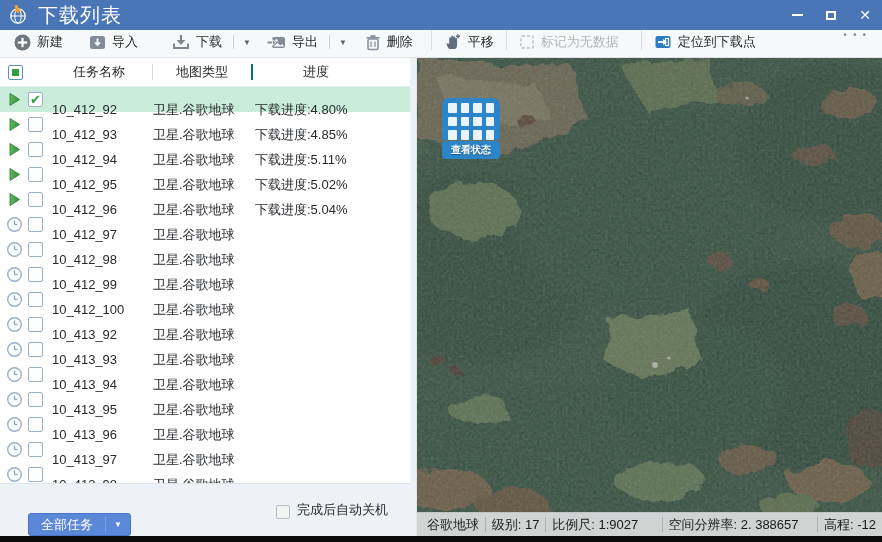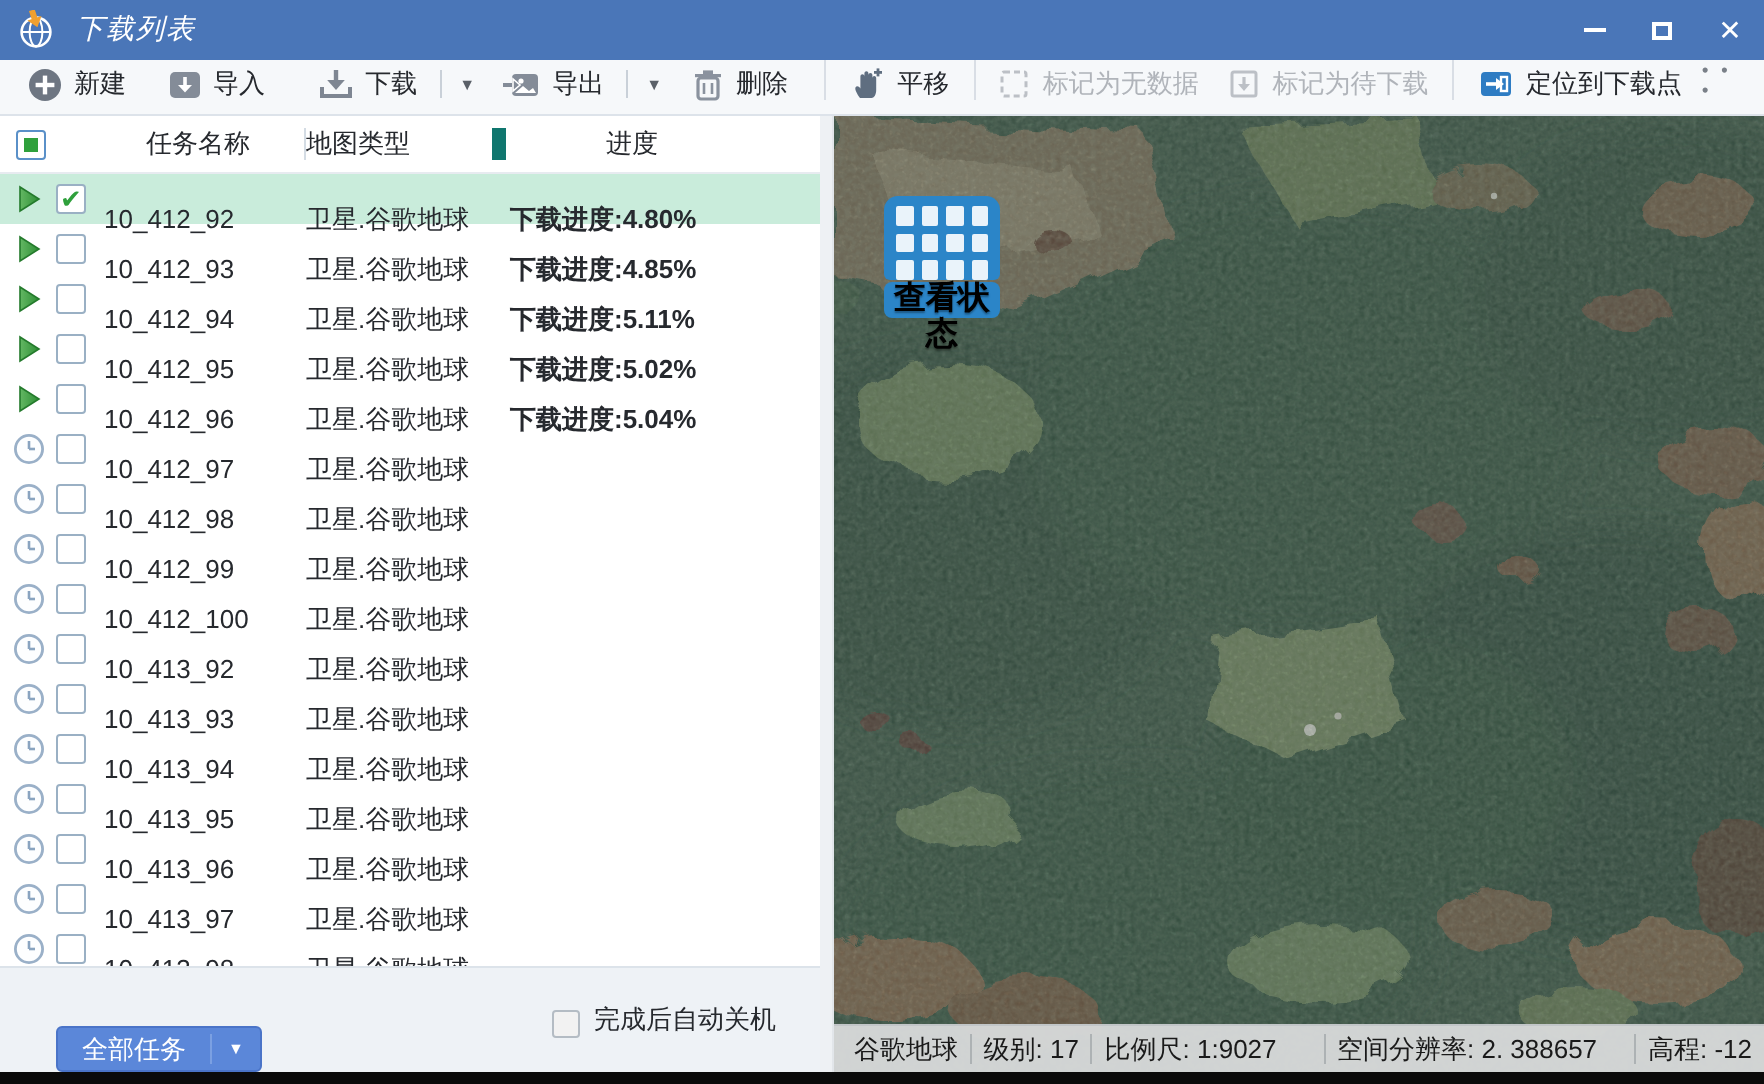--- a/index.html
+++ b/index.html
@@ -4,21 +4,21 @@
 <style>
   * { margin:0; padding:0; box-sizing:border-box; }
   html,body { width:882px; height:542px; }
   body { font-family:"Liberation Sans","DejaVu Sans",sans-serif; font-size:13px; color:#26292e; background:#000; }
   .window { width:882px; height:542px; display:flex; flex-direction:column; background:#fff;
             box-shadow: inset 1px 0 #4a76b8, inset -1px 0 #4a76b8; position:relative; }
 
   
   .titlebar { height:30px; background:#4a76b8; display:flex; align-items:center; color:#fff; flex:0 0 30px; }
   .app-icon { width:20px; height:20px; margin:0 10px 0 8px; position:relative; }
-  .app-title { font-size:14px; letter-spacing:1px;font-style:italic; }
+  .app-title { font-size:20px; letter-spacing:1px; }
   .win-controls { margin-left:auto; display:flex; height:30px; }
   .win-btn { width:34px; height:30px; display:flex; align-items:center; justify-content:center; color:#fff; cursor:pointer; }
   .glyph-min { width:11px; height:2px; background:#fff; display:block; }
   .glyph-max { width:10px; height:9px; border:2px solid #fff; display:block; }
   .glyph-close { font-size:14px; line-height:1; }
 
   
   .toolbar { height:28px; background:#f6f8fa; border-bottom:1px solid #dde3ea; display:flex; align-items:flex-start; padding:0 8px 0 10px; flex:0 0 28px; }
   .tb-btn { display:flex; align-items:center; gap:6px; height:24px; padding:0 4px; cursor:pointer; white-space:nowrap; }
   .tb-btn.disabled { color:#b0b4ba; cursor:default; }
@@ -31,55 +31,55 @@
   
   .content { flex:1 1 auto; display:flex; min-height:0; }
   .left-panel { width:410px; flex:0 0 410px; display:flex; flex-direction:column; background:#fff; }
   .panel-divider { width:7px; flex:0 0 7px; background:#eef1f4; border-right:1px solid #e2e6ea; }
   .map-panel { flex:1 1 auto; position:relative; overflow:hidden; }
 
   
   .list-header { height:29px; flex:0 0 29px; display:flex; align-items:center; border-bottom:1px solid #e7ebf0; background:#fff; }
   .hdr-cbzone { width:46px; display:flex; align-items:center; padding-left:8px; }
   .hdr-name { width:107px; text-align:center; border-right:1px solid #d4dce4; height:16px; line-height:16px; }
-  .hdr-type { width:100px; border-right:7px solid #0f766e; height:16px; line-height:16px; }
+  .hdr-type { width:100px; text-align:center; border-right:2px solid #0f766e; height:16px; line-height:16px; }
   .hdr-prog { width:126px; text-align:center; height:16px; line-height:16px; }
   .cb { width:15px; height:15px; background:#fff; border:1px solid #9ab0c4; border-radius:2px; display:flex; align-items:center; justify-content:center; }
   .cb-all { border-color:#5a90c8; }
   .cb-all .cb-fill { width:7px; height:7px; background:#2fa03c; }
   .cb .check { display:none; color:#2fa03c; font-size:13px; font-weight:bold; line-height:1; }
   .cb.checked .check { display:block; }
 
   .list-rows { flex:1 1 auto; overflow:hidden; background:#fff; }
   .task-row { height:25px; display:grid; grid-template-columns:22px 24px 101px 100px 1fr; align-items:center; padding-left:6px; }
   .task-row.selected { background:#c9ecdb; }
   .state-icon { width:17px; height:17px; position:relative; }
   .state-icon svg { display:block; }
   .state-icon .play, .state-icon .clock { display:none; }
   .state-icon.running .play { display:block; }
   .state-icon.waiting .clock { display:block; }
   .cell-name, .cell-type, .cell-prog { white-space:nowrap; overflow:hidden;margin-top:20px; }
-  .cell-prog { padding-left:2px;font-weight:bold; }
+  .cell-prog { padding-left:2px; }
 
   
   .list-footer { flex:0 0 31px; background:#eef2f6; border-top:1px solid #dce3ea; display:flex; align-items:center; padding:0 10px 0 28px; }
   .all-tasks { height:23px; background:#5b87d9; border:1px solid #4a74c8; border-radius:3px; color:#fff; display:flex; align-items:center; cursor:pointer;margin-top:29px; }
   .all-tasks .lbl { padding:0 12px; }
   .all-tasks .split { width:1px; height:15px; background:#7ba0e2; }
   .all-tasks .arr { padding:0 8px; font-size:8px; }
   .auto-shutdown { margin-left:auto; display:flex; align-items:flex-end; gap:7px; margin-right:12px; }
   .cb-small { width:14px; height:14px; border:1px solid #b4bcc4; background:#f2f2f2; border-radius:2px; }
 
   
   .map-svg { position:absolute; top:0; left:0; }
   .map-overlay { position:absolute; left:25px; top:40px; width:58px; cursor:pointer; }
   .grid-icon { width:58px; height:42px; background:#2b85c8; border-radius:7px 7px 3px 3px; padding:5px 6px 0 6px;
                display:grid; grid-template-columns:repeat(4,1fr); grid-template-rows:repeat(3,1fr); gap:4px; }
   .grid-icon i { background:#eaf3fa; display:block; border-radius:1px; }
-  .overlay-label { margin-top:1px; background:#2b85c8; border-radius:4px; color:#000000; font-weight:bold; font-size:16px;
+  .overlay-label { margin-top:1px; background:#2b85c8; border-radius:4px; color:#ffffff; font-weight:bold; font-size:10px;
                    text-align:center; height:18px; line-height:18px; text-shadow:0 1px 1px rgba(0,0,0,.35); }
 
   
   .statusbar { position:absolute; left:0; right:0; bottom:0; height:24px; background:rgba(214,216,216,.96);
                display:flex; align-items:center; white-space:nowrap; overflow:hidden; font-size:13px; color:#1a1a1a; padding-left:4px; border-top:1px solid #c2c6c8;}
   .sb-item { padding:0 6px; }
   .sb-sep { width:1px; height:15px; background:#adb2b4; }
   .sb-gap1 { width:22px; } .sb-gap2 { width:16px; }
 
   .bottom-strip { height:6px; flex:0 0 6px; background:#0a0a0a; }
@@ -178,28 +178,20 @@
       <span>平移</span>
     </div>
     <div class="tb-sep"></div>
     <div class="tb-btn disabled">
       <svg class="tb-icon" width="16" height="16" viewBox="0 0 16 16">
           <rect x="2" y="2" width="12" height="12" rx="1" fill="none" stroke="#bcc0c6" stroke-width="1.5" stroke-dasharray="3 2"></rect>
         </svg>
       <span>标记为无数据</span>
     </div>
     <div style="width:10px"></div>
-    <div class="tb-btn disabled">
-      <svg class="tb-icon" width="16" height="16" viewBox="0 0 16 16">
-          <rect x="2" y="2" width="12" height="12" rx="1" fill="none" stroke="#bcc0c6" stroke-width="1.5"></rect>
-          <rect x="7.2" y="4.5" width="1.6" height="4" fill="#bcc0c6"></rect>
-          <polygon points="5,8 11,8 8,11.5" fill="#bcc0c6"></polygon>
-        </svg>
-      <span>标记为待下载</span>
-    </div>
     <div class="tb-sep"></div>
     <div class="tb-btn">
       <svg class="tb-icon" width="18" height="16" viewBox="0 0 18 16">
           <rect x="1.5" y="2" width="15" height="12" rx="2" fill="#2e7cc3"></rect>
           <line x1="4" y1="8" x2="10" y2="8" stroke="#fff" stroke-width="1.8"></line>
           <polygon points="9,5 13,8 9,11" fill="#fff"></polygon>
           <rect x="11.5" y="4.5" width="3" height="7" fill="none" stroke="#fff" stroke-width="1.2"></rect>
         </svg>
       <span>定位到下载点</span>
     </div>

